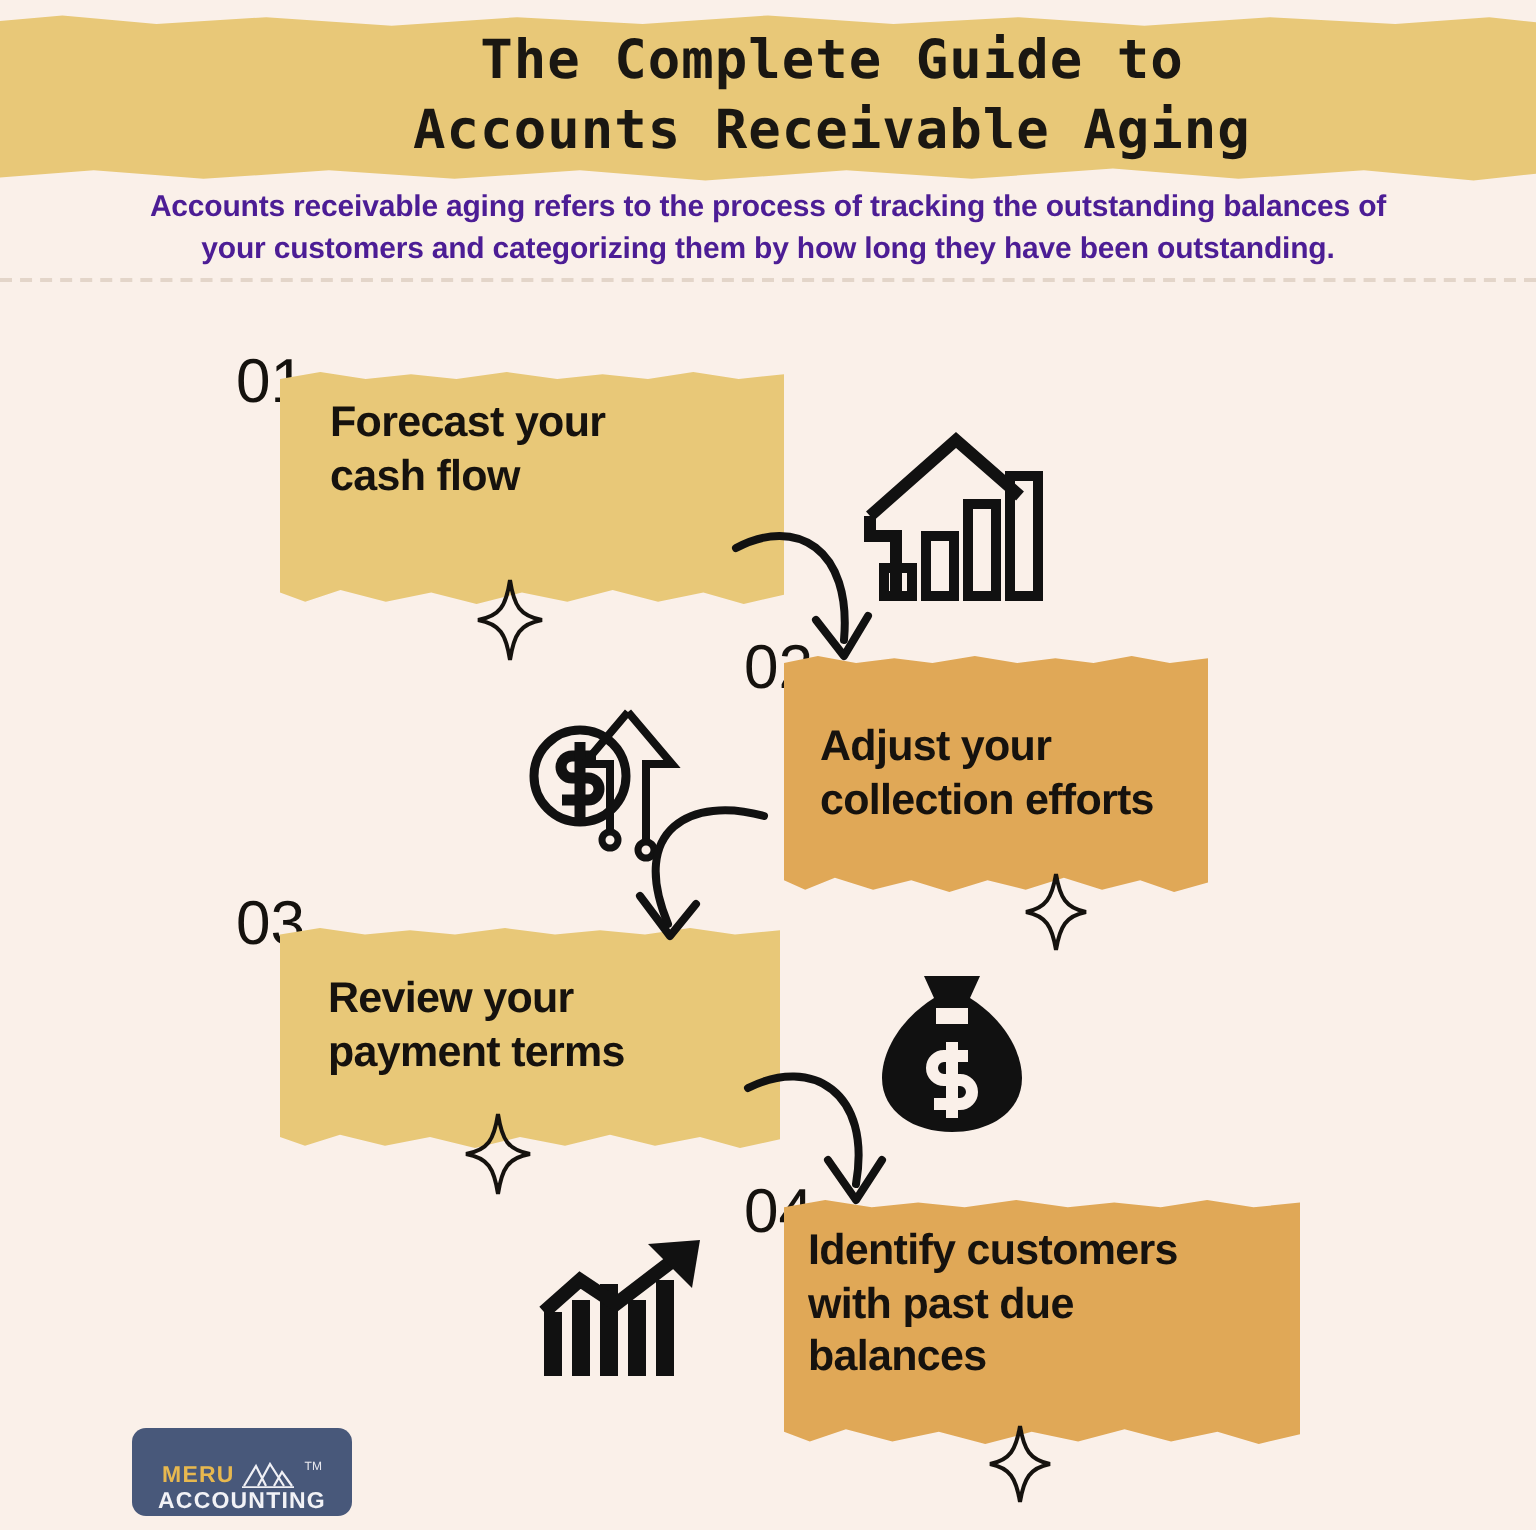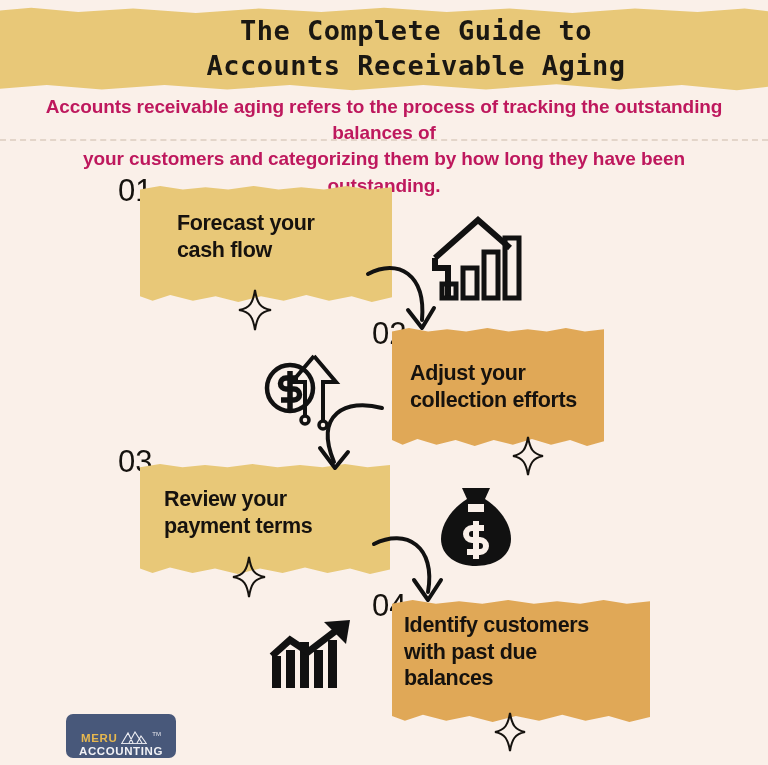--- a/index.html
+++ b/index.html
@@ -27,21 +27,21 @@
     position:absolute;left:0;top:14px;width:768px;
     text-align:center;
     font-family:"DejaVu Sans Mono", monospace;
     font-size:27px;font-weight:700;color:#1a1712;
     line-height:1.28;letter-spacing:0.5px;
     white-space:pre-line;
     padding-left:32px;
   }
   .subtitle{
     position:absolute;left:40px;top:94px;width:688px;
-    text-align:center;font-size:19px;font-weight:700;color:#be185d;
+    text-align:center;font-size:15px;font-weight:700;color:#4c1d95;
     line-height:1.38;letter-spacing:-0.1px;
     white-space:pre-line;
   }
   .divider{
     position:absolute;left:0;top:139px;width:768px;height:0;
     border-top:2px dashed #e3d5c9;
   }
 
   
   .section-heading{
@@ -70,21 +70,21 @@
   }
   .step-num{
     position:absolute;
     font-size:31px;font-weight:400;color:#15120e;
     letter-spacing:0px;
     font-family:"Liberation Sans", sans-serif;
   }
 
   
   #block1{left:140px;top:186px;width:252px;height:116px;}
-  #block1 .block-text{left:25px;top:24px;width:215px;margin-left:12px;}
+  #block1 .block-text{left:25px;top:12px;width:215px;}
   #num1{left:118px;top:173px;}
 
   #block2{left:392px;top:328px;width:212px;height:118px;}
   #block2 .block-text{left:18px;top:32px;width:230px;}
   #num2{left:372px;top:316px;}
 
   #block3{left:140px;top:464px;width:250px;height:110px;}
   #block3 .block-text{left:24px;top:22px;width:212px;}
   #num3{left:118px;top:444px;}
 

